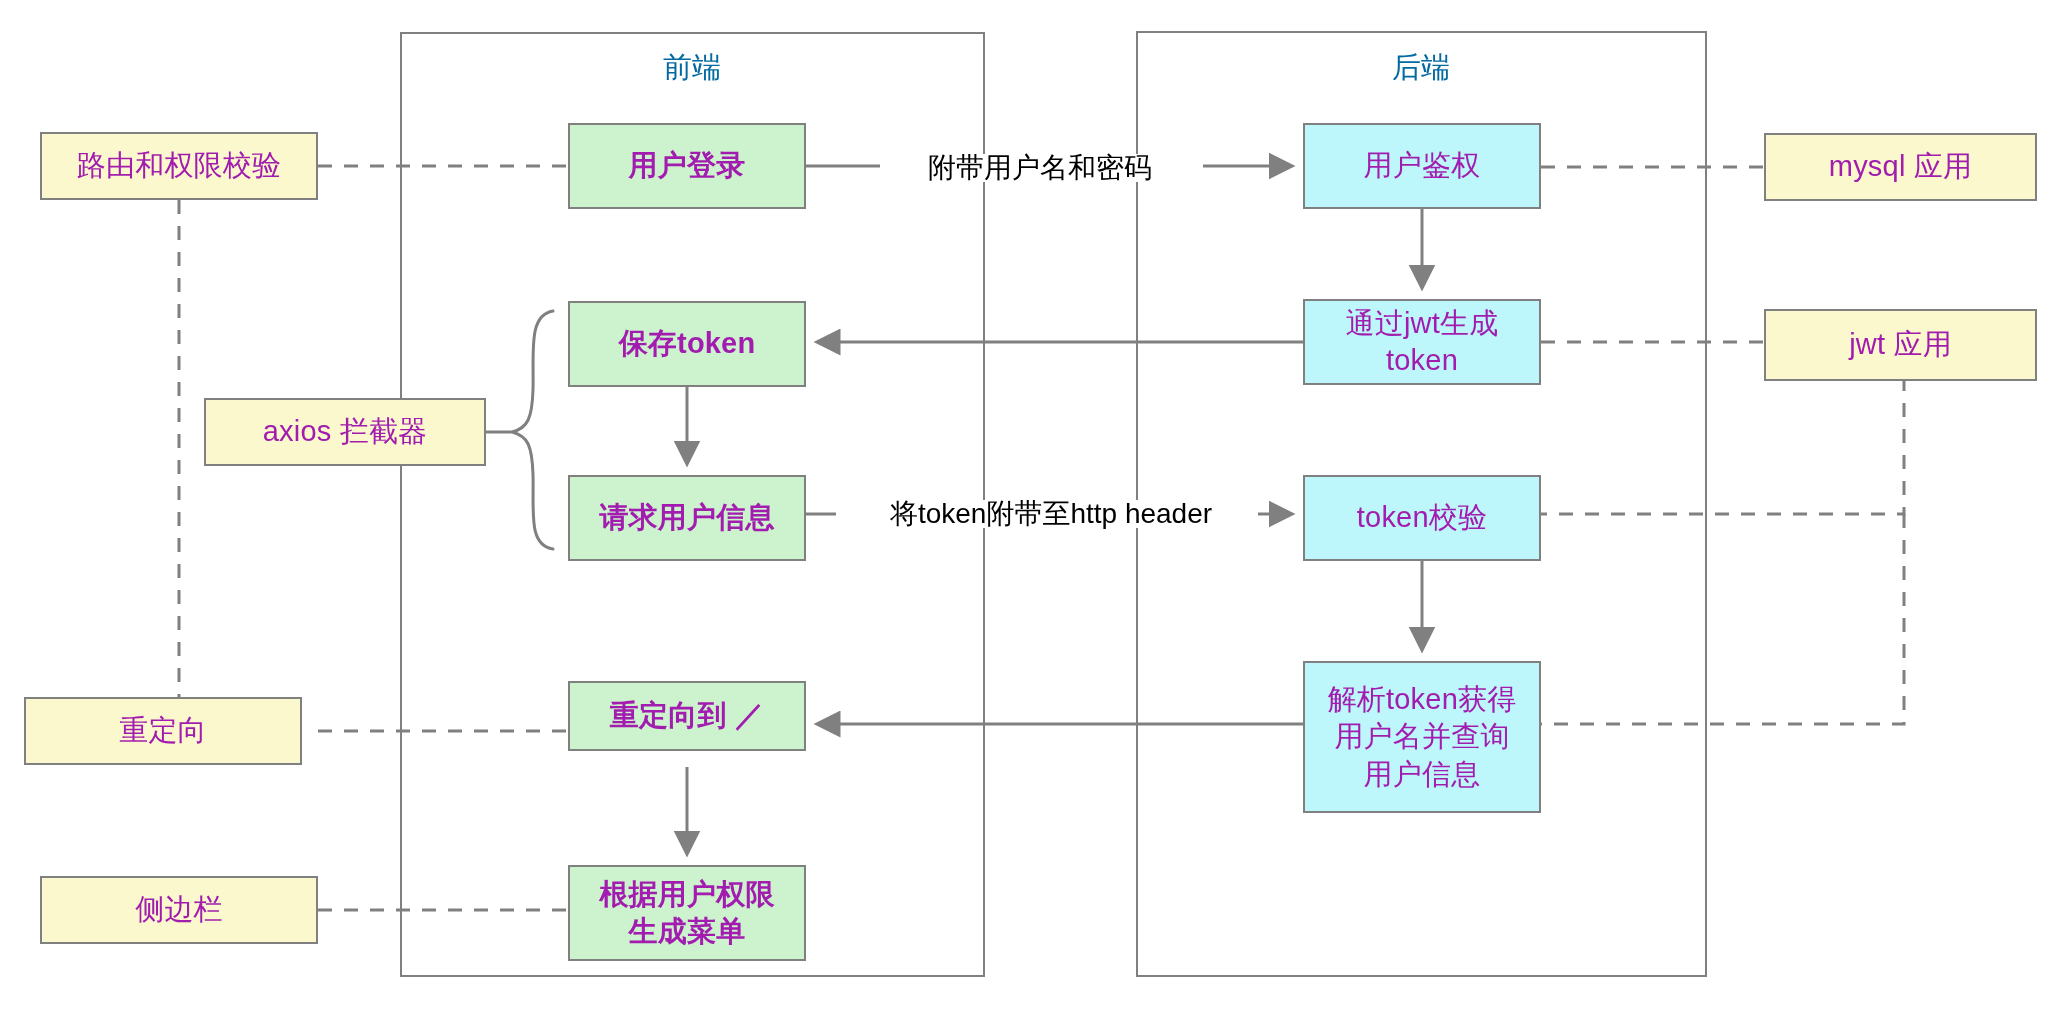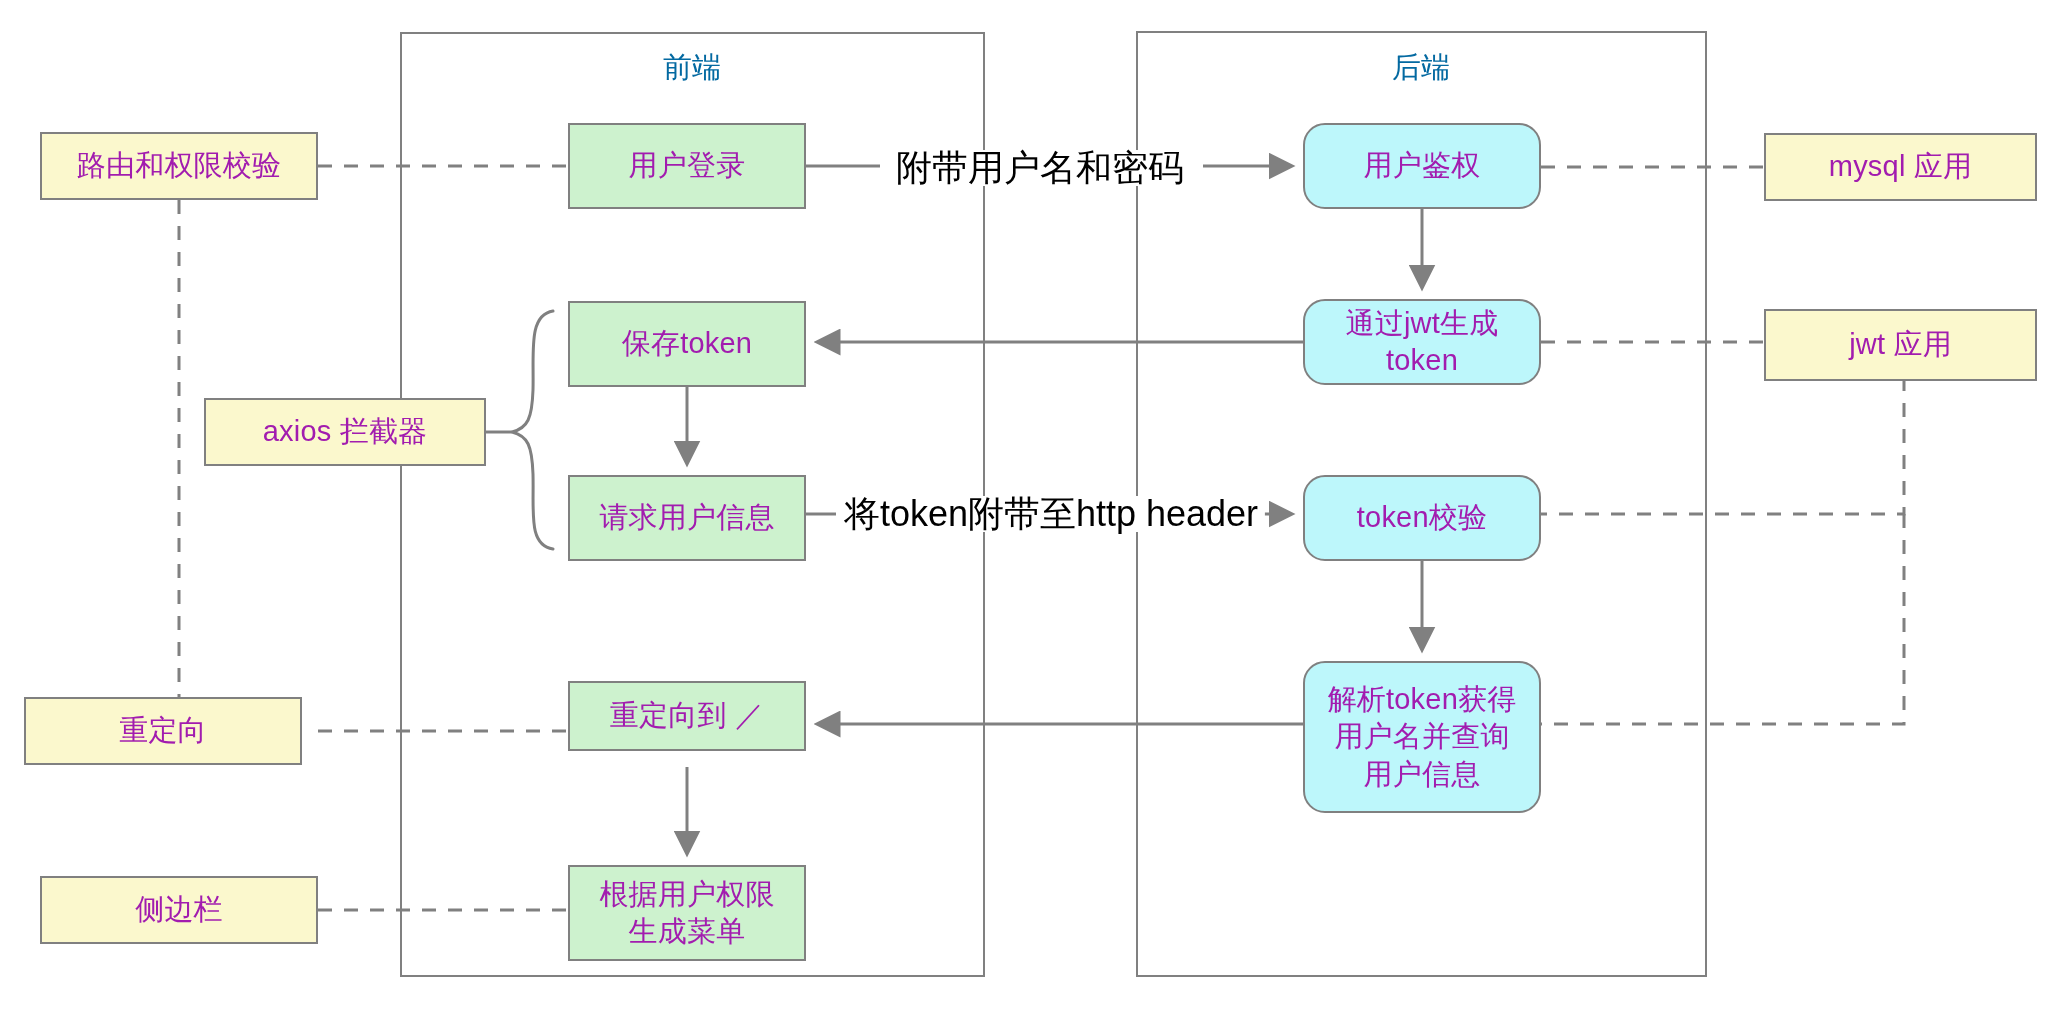--- a/index.html
+++ b/index.html
@@ -34,39 +34,39 @@
     align-items: center;
     justify-content: center;
     text-align: center;
     color: #a21caf;
     font-size: 29px;
     line-height: 1.28;
     white-space: pre-line;
     letter-spacing: 0.2px;
   }
   .node.yellow { background: #fbf8cd; }
-  .node.green  { background: #cdf2ce; }
-  .node.blue   { background: #bdf7fb; border-radius: 22px; }
+  .node.green  { background: #cdf2ce; font-weight: bold; }
+  .node.blue   { background: #bdf7fb; }
   .group {
     position: absolute;
     box-sizing: border-box;
     border: 2px solid #808080;
     background: transparent;
   }
   .group-title {
     position: absolute;
     font-size: 29px;
     color: #0369a1;
     text-align: center;
     transform: translateX(-50%);
     white-space: nowrap;
   }
   .edge-label {
     position: absolute;
-    font-size: 36px;
+    font-size: 28px;
     color: #000000;
     background: #ffffff;
     padding: 0 7px;
     white-space: nowrap;
     transform: translate(-50%, -50%);
     line-height: 1;
   }
 </style>
 </head>
 <body>

